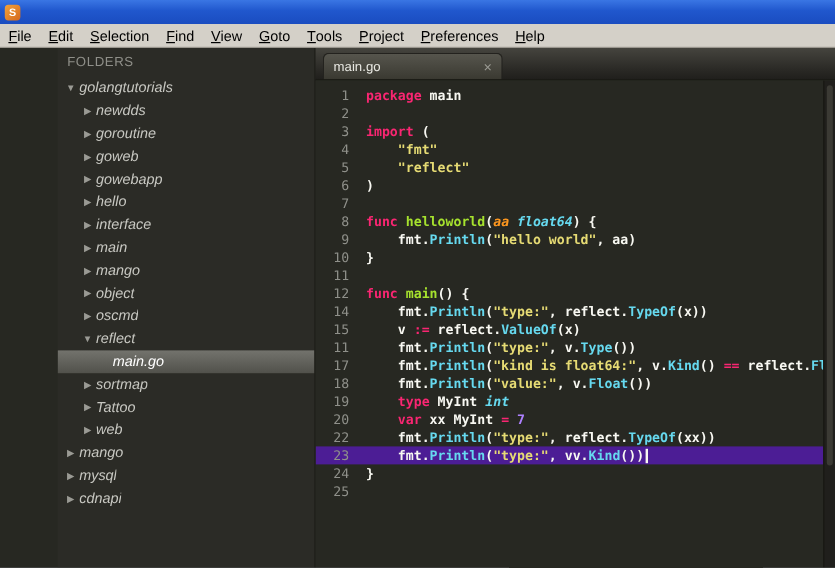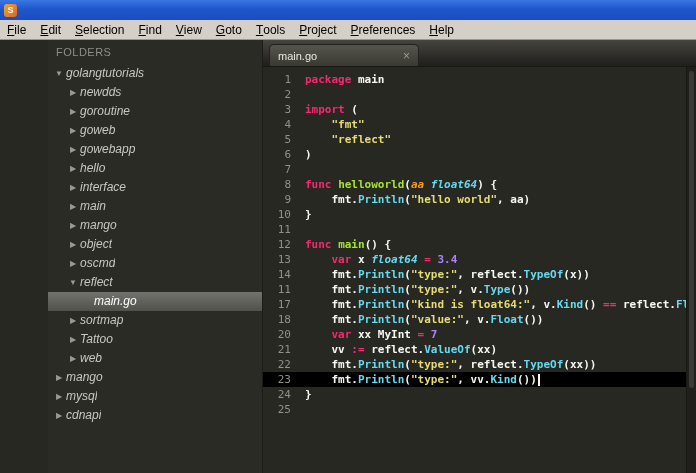--- a/index.html
+++ b/index.html
@@ -84,21 +84,21 @@
     flex:1; background:#272822; position:relative;
     padding-top:5px; overflow:hidden;
     display:flex; flex-direction:column;
   }
   .code-line {
     height:15px; display:flex; align-items:center;
     font-family:"DejaVu Sans Mono", monospace;
     font-size:11px; font-weight:bold; line-height:15px;
     white-space:pre;
   }
-  .code-line.active { background:#000000; }
+  .code-line.active { background:#4c1d95; }
   .ln {
     width:28px; flex:0 0 28px; text-align:right; margin-right:14px;
     color:#8f908a; font-weight:normal;
   }
   .lc { white-space:pre; }
   .tk-kw  { color:#f92672; }
   .tk-op  { color:#f92672; }
   .tk-fn  { color:#a6e22e; }
   .tk-ty  { color:#66d9ef; font-style:italic; }
   .tk-fi  { color:#66d9ef;text-align:center; }
@@ -239,27 +239,27 @@
             <div class="code-line"><span class="ln">3</span><span class="lc"><span class="tk-kw">import</span><span class="tk-p"> (</span></span></div>
             <div class="code-line"><span class="ln">4</span><span class="lc"><span class="tk-p">    </span><span class="tk-str">"fmt"</span></span></div>
             <div class="code-line"><span class="ln">5</span><span class="lc"><span class="tk-p">    </span><span class="tk-str">"reflect"</span></span></div>
             <div class="code-line"><span class="ln">6</span><span class="lc"><span class="tk-p">)</span></span></div>
             <div class="code-line"><span class="ln">7</span><span class="lc"></span></div>
             <div class="code-line"><span class="ln">8</span><span class="lc"><span class="tk-kw">func</span><span class="tk-p"> </span><span class="tk-fn">helloworld</span><span class="tk-p">(</span><span class="tk-ty" style="color: rgb(253, 151, 31);">aa</span><span class="tk-p"> </span><span class="tk-ty">float64</span><span class="tk-p">) {</span></span></div>
             <div class="code-line"><span class="ln">9</span><span class="lc"><span class="tk-p">    fmt.</span><span class="tk-fi">Println</span><span class="tk-p">(</span><span class="tk-str">"hello world"</span><span class="tk-p">, aa)</span></span></div>
             <div class="code-line"><span class="ln">10</span><span class="lc"><span class="tk-p">}</span></span></div>
             <div class="code-line"><span class="ln">11</span><span class="lc"></span></div>
             <div class="code-line"><span class="ln">12</span><span class="lc"><span class="tk-kw">func</span><span class="tk-p"> </span><span class="tk-fn">main</span><span class="tk-p">() {</span></span></div>
-            <div class="code-line"><span class="ln">13</span><span class="lc"><span class="tk-p">    </span><span class="tk-kw">var</span><span class="tk-p"> x </span><span class="tk-ty">float64</span><span class="tk-p"> </span><span class="tk-op">=</span><span class="tk-p"> </span><span class="tk-num">3.4</span></span></div>
             <div class="code-line"><span class="ln">14</span><span class="lc"><span class="tk-p">    fmt.</span><span class="tk-fi">Println</span><span class="tk-p">(</span><span class="tk-str">"type:"</span><span class="tk-p">, reflect.</span><span class="tk-fi">TypeOf</span><span class="tk-p">(x))</span></span></div>
+            <div class="code-line"><span class="ln">15</span><span class="lc"><span class="tk-p">    v </span><span class="tk-op">:=</span><span class="tk-p"> reflect.</span><span class="tk-fi">ValueOf</span><span class="tk-p">(x)</span></span></div>
             <div class="code-line"><span class="ln">11</span><span class="lc"><span class="tk-p">    fmt.</span><span class="tk-fi">Println</span><span class="tk-p">(</span><span class="tk-str">"type:"</span><span class="tk-p">, v.</span><span class="tk-fi">Type</span><span class="tk-p">())</span></span></div>
             <div class="code-line"><span class="ln">17</span><span class="lc"><span class="tk-p">    fmt.</span><span class="tk-fi">Println</span><span class="tk-p">(</span><span class="tk-str">"kind is float64:"</span><span class="tk-p">, v.</span><span class="tk-fi">Kind</span><span class="tk-p">() </span><span class="tk-op">==</span><span class="tk-p"> reflect.</span><span class="tk-fi">Float64</span><span class="tk-p">)</span></span></div>
             <div class="code-line"><span class="ln">18</span><span class="lc"><span class="tk-p">    fmt.</span><span class="tk-fi">Println</span><span class="tk-p">(</span><span class="tk-str">"value:"</span><span class="tk-p">, v.</span><span class="tk-fi">Float</span><span class="tk-p">())</span></span></div>
+            <div class="code-line"><span class="ln">19</span><span class="lc"><span class="tk-p">    </span><span class="tk-kw">type</span><span class="tk-p"> MyInt </span><span class="tk-ty">int</span></span></div>
             <div class="code-line"><span class="ln">20</span><span class="lc"><span class="tk-p">    </span><span class="tk-kw">var</span><span class="tk-p"> xx MyInt </span><span class="tk-op">=</span><span class="tk-p"> </span><span class="tk-num">7</span></span></div>
-            <div class="code-line"><span class="ln">21</span><span class="lc"><span class="tk-p">    vv </span><span class="tk-op">:=</span><span class="tk-p"> reflect.</span><span class="tk-fi">ValueOf</span><span class="tk-p">(xx)</span></span></div>
             <div class="code-line"><span class="ln">22</span><span class="lc"><span class="tk-p">    fmt.</span><span class="tk-fi">Println</span><span class="tk-p">(</span><span class="tk-str">"type:"</span><span class="tk-p">, reflect.</span><span class="tk-fi">TypeOf</span><span class="tk-p">(xx))</span></span></div>
             <div class="code-line active"><span class="ln">23</span><span class="lc"><span class="tk-p">    fmt.</span><span class="tk-fi">Println</span><span class="tk-p">(</span><span class="tk-str">"type:"</span><span class="tk-p">, vv.</span><span class="tk-fi">Kind</span><span class="tk-p">())</span><span class="cursor"></span></span></div>
             <div class="code-line"><span class="ln">24</span><span class="lc"><span class="tk-p">}</span></span></div>
             <div class="code-line"><span class="ln">25</span><span class="lc"></span></div>
           </div>
         <div class="scrollbar">
           <div class="scroll-thumb"></div>
         </div>
       </div>
     </div>

